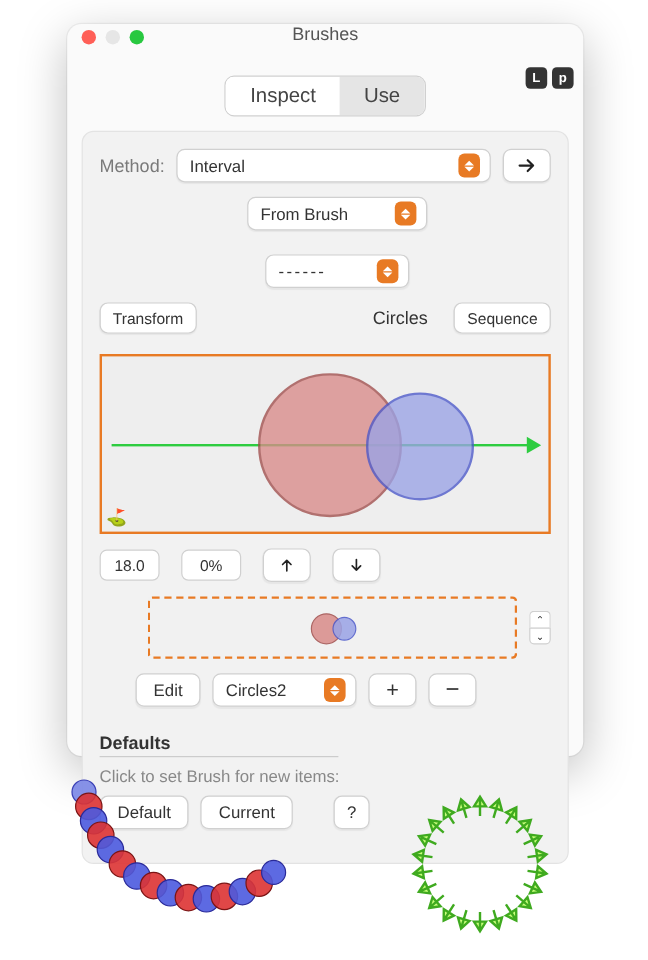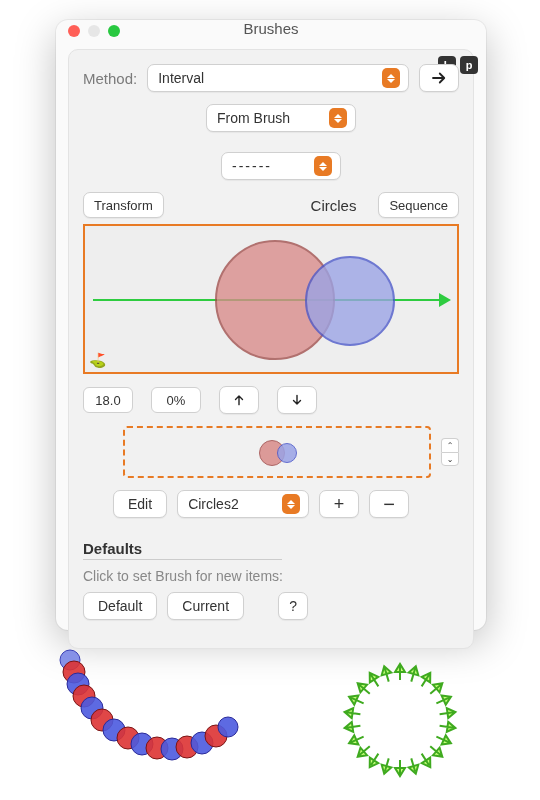--- a/index.html
+++ b/index.html
@@ -299,20 +299,26 @@
       <div class="dot d-zoom"></div>
     </div>
     <div class="title">Brushes</div>
   </div>
 
   <div class="corner-icons">
     <div class="pill">L</div>
     <div class="pill">p</div>
   </div>
 
+  <div class="tabs">
+    <div class="segmented">
+      <div class="seg">Inspect</div>
+      <div class="seg selected">Use</div>
+    </div>
+  </div>
 
   <div class="panel">
 
     <div class="row">
       <span class="lbl">Method:</span>
       <div class="popup" style="flex:1">
         <span>Interval</span>
         <span style="flex:1"></span>
         <span class="caret"></span>
       </div>
@@ -330,21 +336,21 @@
         <span class="caret"></span>
       </div>
       <span style="width:18px"></span>
       <div class="popup" style="width:120px">
         <span style="letter-spacing:2px">------</span>
         <span style="flex:1"></span>
         <span class="caret"></span>
       </div>
     </div>
 
-    <div class="row" style="gap:22px; margin-bottom:6px;">
+    <div class="row" style="gap:22px; margin-bottom:17px;">
       <div class="btn small">Transform</div>
       <div style="flex:1; text-align:right; font-size:15px;">Circles</div>
       <div class="btn small">Sequence</div>
     </div>
 
     <div class="preview-frame">
       <div class="circle red"></div>
       <div class="circle blue"></div>
       <div class="preview-arrow"></div>
       <div class="mini-icon">⛳</div>
@@ -371,21 +377,21 @@
         <div class="mini-circle blue"></div>
       </div>
       <div class="stepper">
         <div class="st">⌃</div>
         <div class="st">⌄</div>
       </div>
     </div>
 
     <div class="row" style="margin-left:30px;">
       <div class="btn">Edit</div>
-      <div class="popup" style="width:132px">
+      <div class="popup" style="width:120px">
         <span>Circles2</span>
         <span style="flex:1"></span>
         <span class="caret"></span>
       </div>
       <div class="btn icon-only">
         <span style="font-size:18px;">+</span>
       </div>
       <div class="btn icon-only">
         <span style="font-size:20px;">−</span>
       </div>

